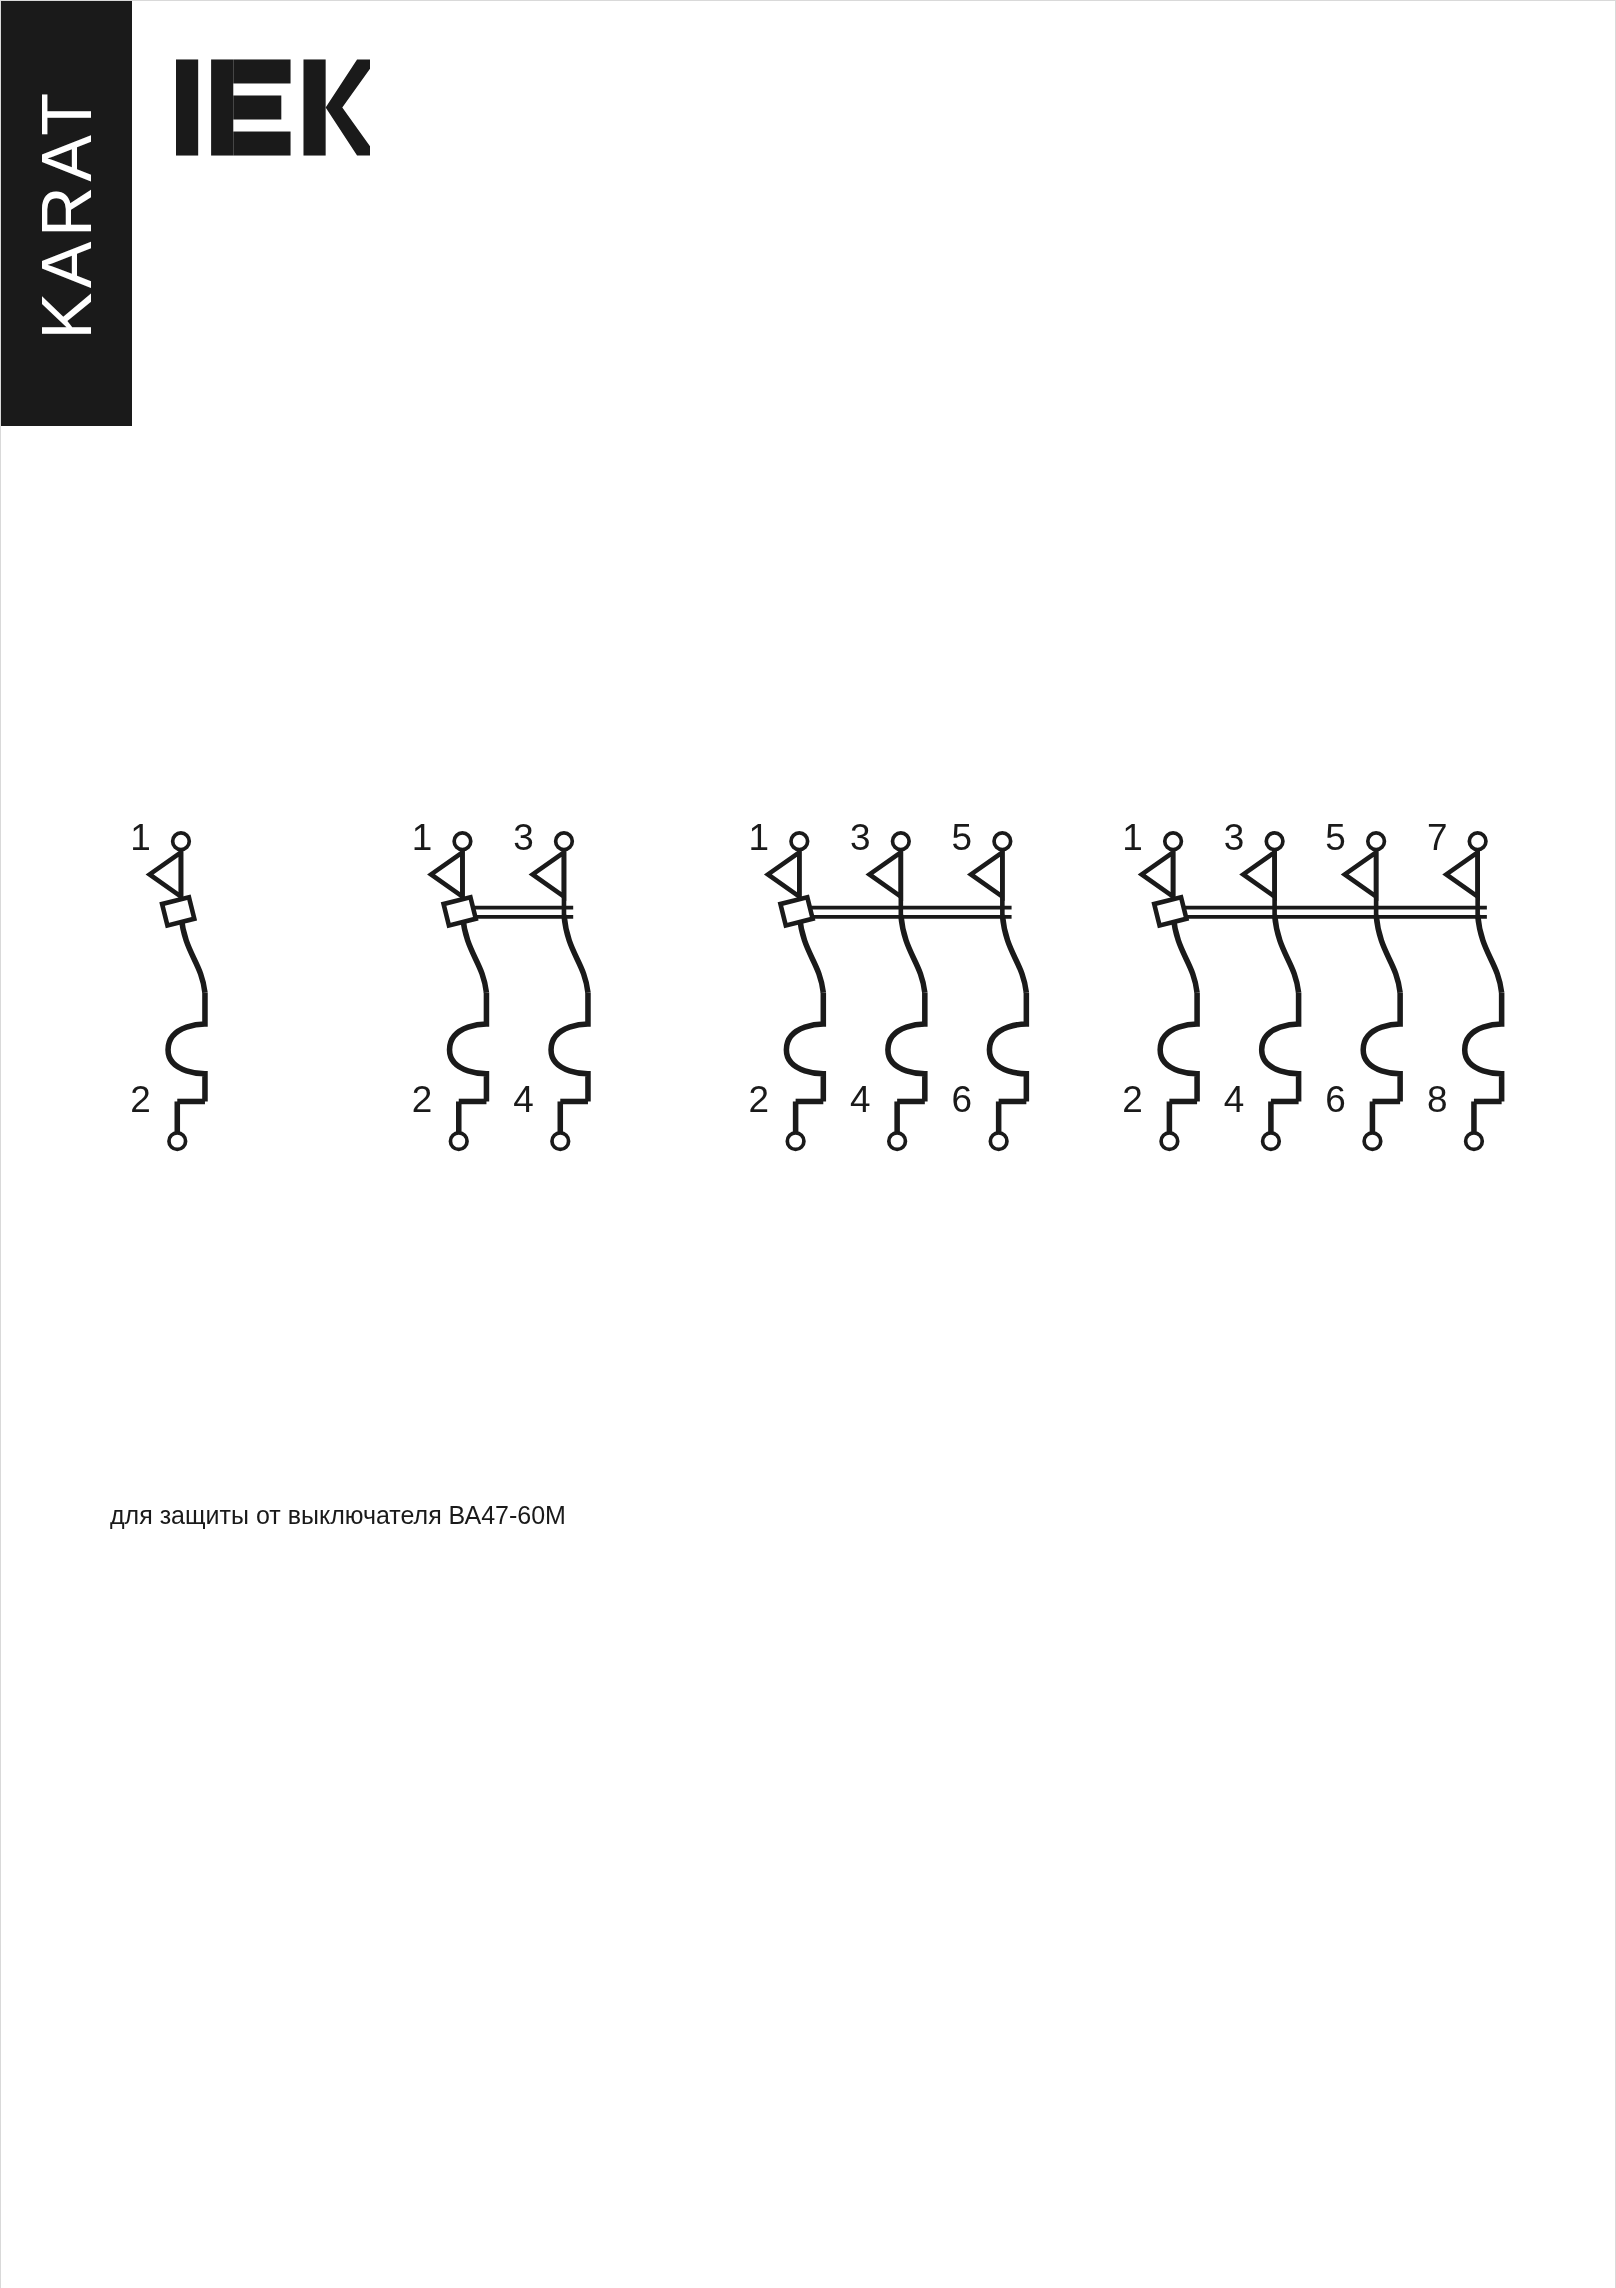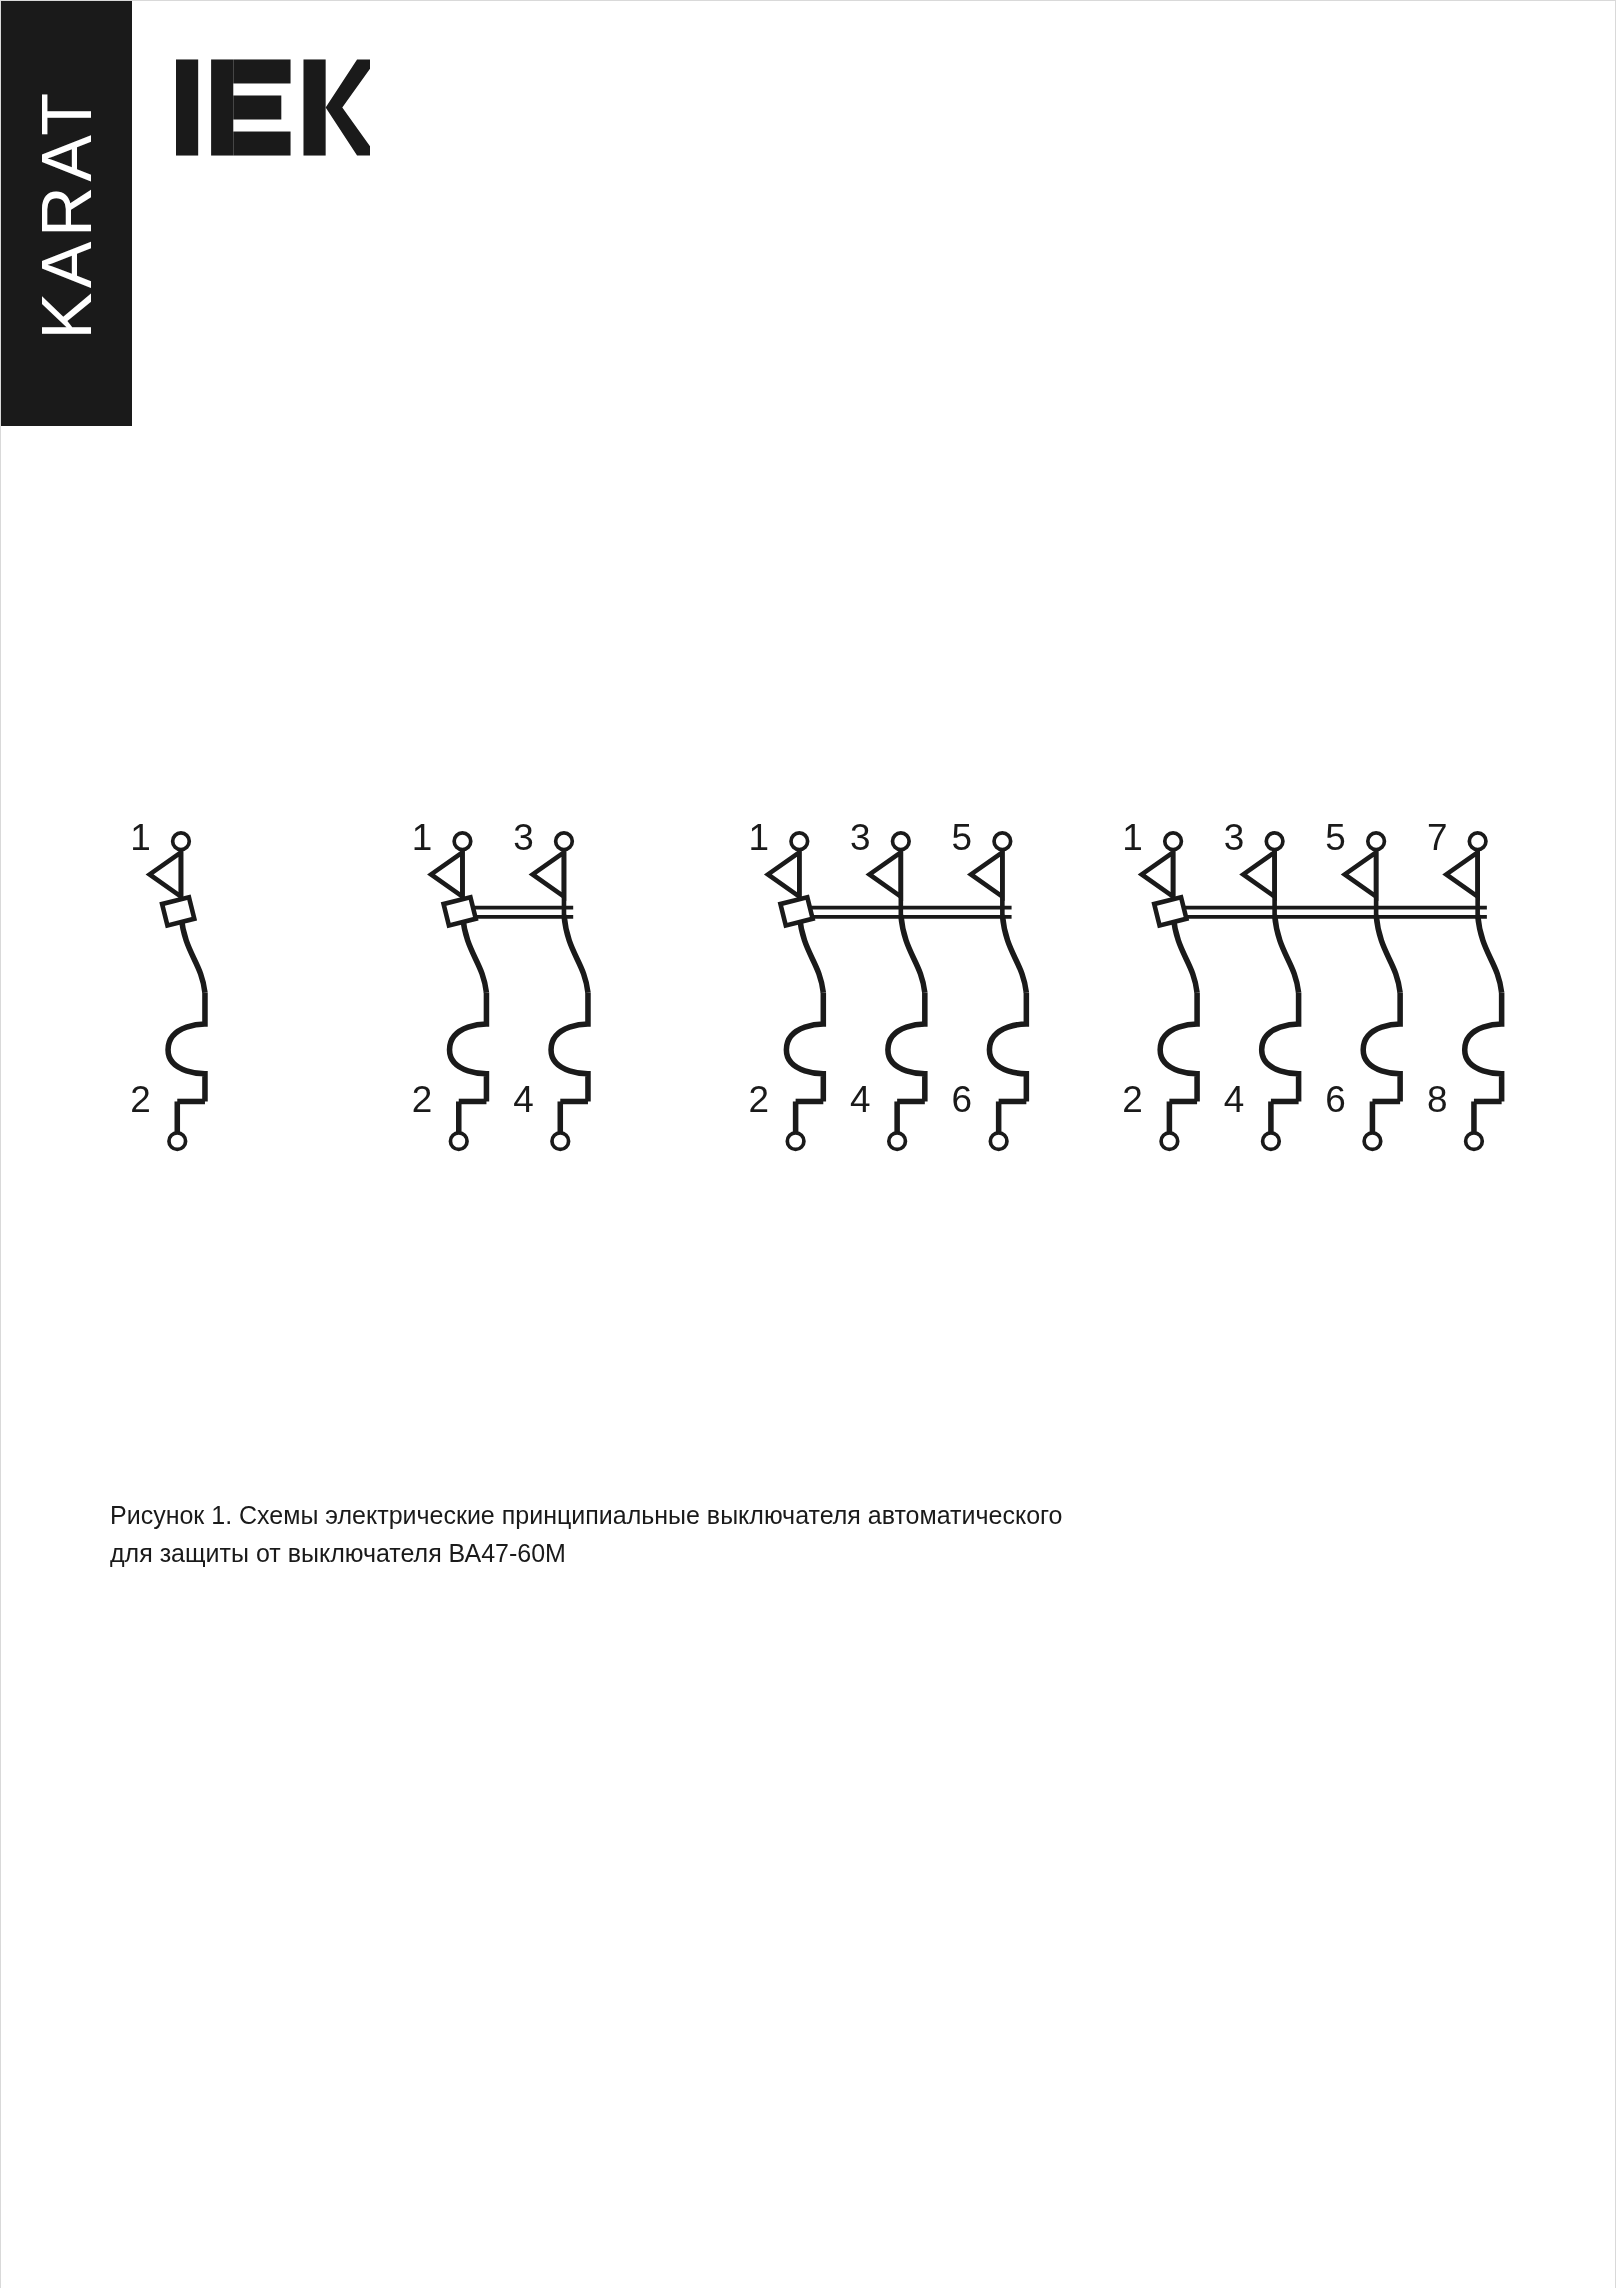--- a/index.html
+++ b/index.html
@@ -178,18 +178,17 @@
         <line x1="-2" y1="72" x2="340" y2="72" stroke="#1a1a1a" stroke-width="4"></line>
         <line x1="-2" y1="82" x2="340" y2="82" stroke="#1a1a1a" stroke-width="4"></line>
         <g>
           <rect x="-18" y="64" width="30" height="24" fill="#ffffff" stroke="#1a1a1a" stroke-width="5" transform="rotate(-14 -3 76)"></rect>
         </g>
       </g>
     </svg>
   </div>
 
   <div id="caption">
-    <span class="line">Рисунок 1. Схемы электрические принципиальные выключателя автоматического</span>
     <span class="line">для защиты от выключателя ВА47-60М</span>
   </div>
 
 </div>
 
 
 </body></html>

